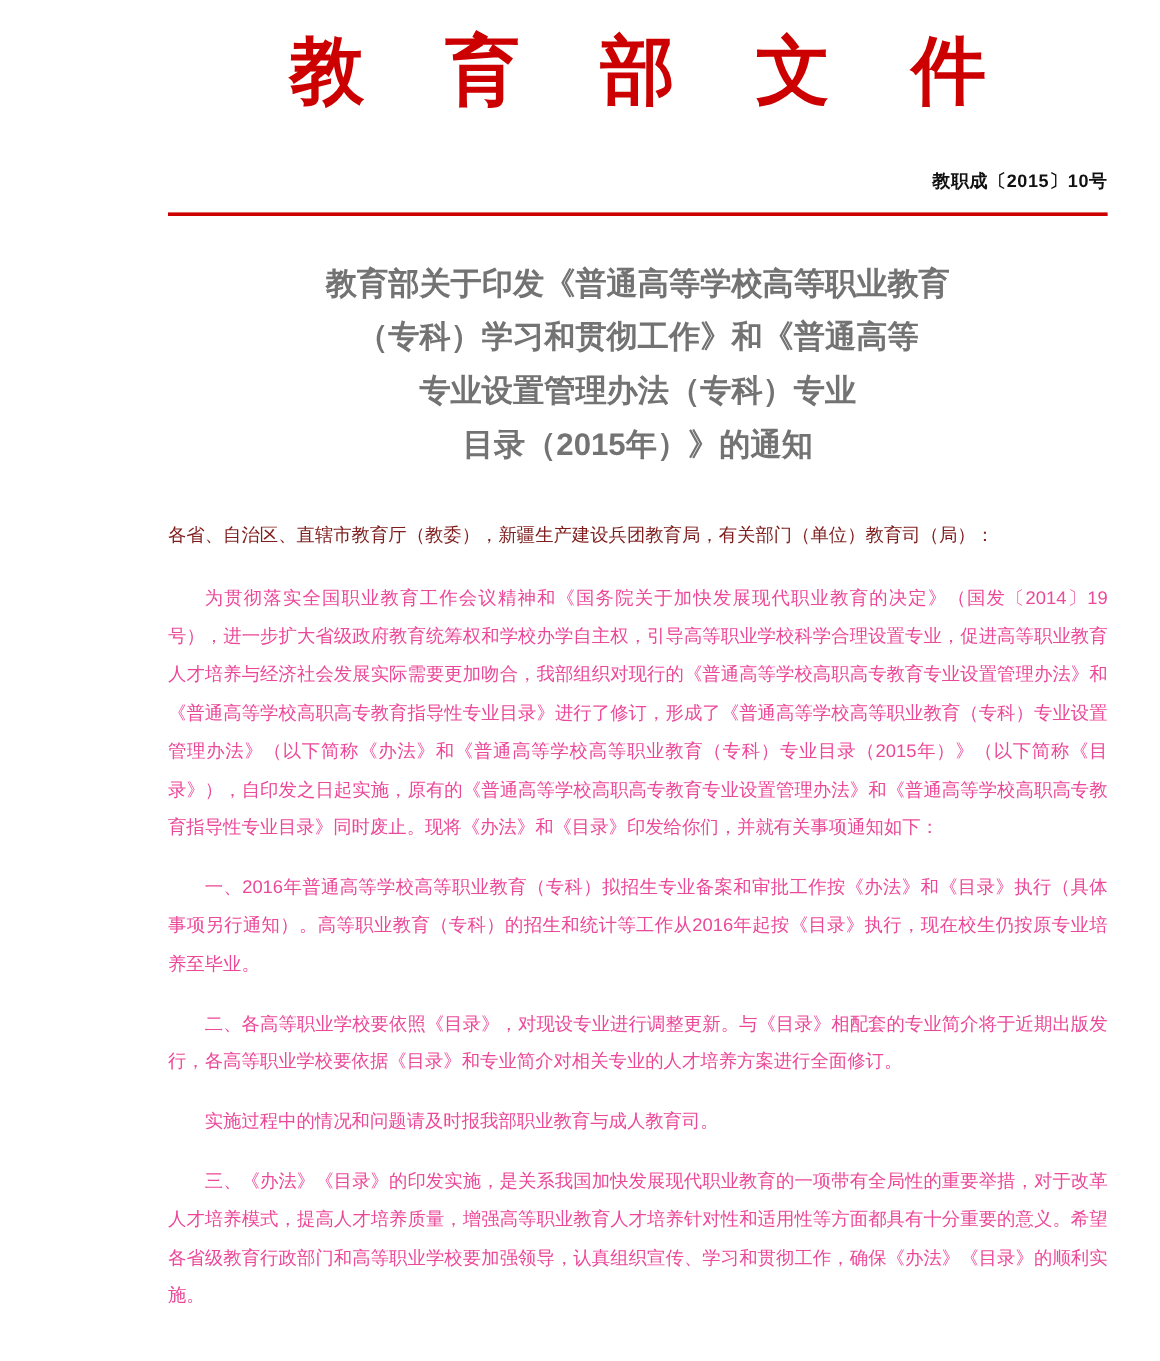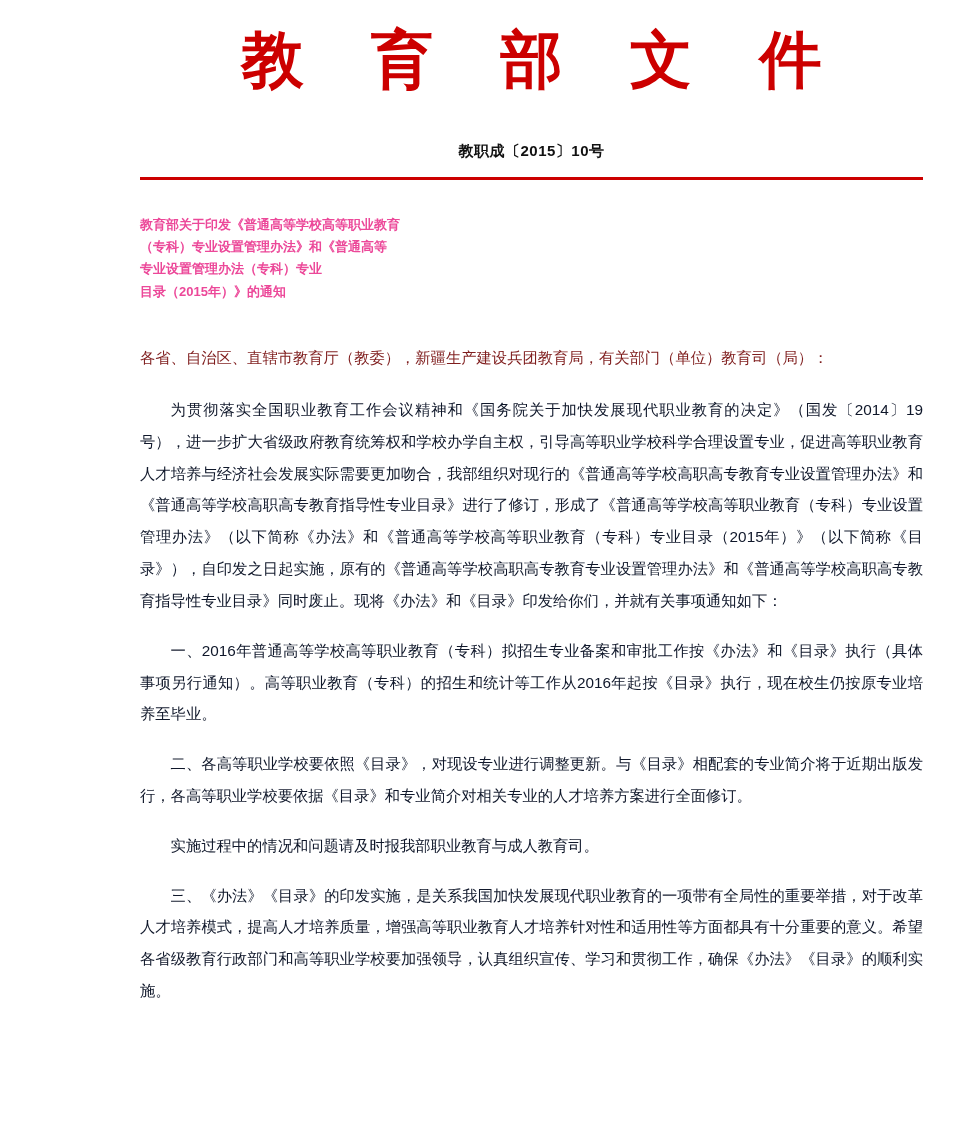--- a/index.html
+++ b/index.html
@@ -28,59 +28,59 @@
     font-family: "Liberation Serif", "DejaVu Serif", serif;
     font-weight: bold;
     font-size: 62px;
     letter-spacing: 26px;
     text-indent: 26px;
     padding-top: 22px;
     line-height: 1.25;
     white-space: nowrap;
   }
   .doc-number {
-    text-align: center;
+    text-align: right;
     font-family: "Liberation Sans", "DejaVu Sans", sans-serif;
     font-weight: bold;
     font-size: 15px;
     color: #111;
     margin-top: 42px;
     letter-spacing: 0.5px;
   }
   .red-rule {
     margin-top: 16px;
     height: 3px;
     background: #cc0000;
     width: 100%;
   }
   .title-block {
     margin-top: 34px;
-    text-align: left;
+    text-align: center;
     font-family: "Liberation Sans", "DejaVu Sans", sans-serif;
     font-weight: bold;
-    font-size: 13px;
+    font-size: 26px;
     line-height: 1.72;
-    color: #ec4899;
+    color: #737373;
   }
   .title-block .tline {
     display: block;
   }
   .addressee {
     margin-top: 40px;
     font-family: "Liberation Sans", "DejaVu Sans", sans-serif;
     font-size: 15.3px;
     line-height: 1.9;
     color: #7f1d1d;
   }
   .body-para {
     margin-top: 14px;
     font-family: "Liberation Sans", "DejaVu Sans", sans-serif;
     font-size: 15.3px;
     line-height: 2.08;
-    color: #0f172a;
+    color: #ec4899;
     text-align: justify;
     text-justify: inter-ideograph;
     text-indent: 2em;
   }
   .body-para.first {
     margin-top: 22px;
   }
   .body-para.tight {
     margin-top: 18px;
   }
@@ -91,21 +91,21 @@
 <div class="page">
 
   <div class="masthead">教 育 部 文 件</div>
 
   <div class="doc-number">教职成〔2015〕10号</div>
 
   <div class="red-rule"></div>
 
   <div class="title-block">
     <span class="tline">教育部关于印发《普通高等学校高等职业教育</span>
-    <span class="tline">（专科）专业设置管理办法》和《普通高等</span>
+    <span class="tline">（专科）学习和贯彻工作》和《普通高等</span>
     <span class="tline">专业设置管理办法（专科）专业</span>
     <span class="tline">目录（2015年）》的通知</span>
   </div>
 
   <div class="addressee">各省、自治区、直辖市教育厅（教委），新疆生产建设兵团教育局，有关部门（单位）教育司（局）：</div>
 
   <p class="body-para first">为贯彻落实全国职业教育工作会议精神和《国务院关于加快发展现代职业教育的决定》（国发〔2014〕19号），进一步扩大省级政府教育统筹权和学校办学自主权，引导高等职业学校科学合理设置专业，促进高等职业教育人才培养与经济社会发展实际需要更加吻合，我部组织对现行的《普通高等学校高职高专教育专业设置管理办法》和《普通高等学校高职高专教育指导性专业目录》进行了修订，形成了《普通高等学校高等职业教育（专科）专业设置管理办法》（以下简称《办法》和《普通高等学校高等职业教育（专科）专业目录（2015年）》（以下简称《目录》），自印发之日起实施，原有的《普通高等学校高职高专教育专业设置管理办法》和《普通高等学校高职高专教育指导性专业目录》同时废止。现将《办法》和《目录》印发给你们，并就有关事项通知如下：</p>
   <p class="body-para tight">一、2016年普通高等学校高等职业教育（专科）拟招生专业备案和审批工作按《办法》和《目录》执行（具体事项另行通知）。高等职业教育（专科）的招生和统计等工作从2016年起按《目录》执行，现在校生仍按原专业培养至毕业。</p>
   <p class="body-para tight">二、各高等职业学校要依照《目录》，对现设专业进行调整更新。与《目录》相配套的专业简介将于近期出版发行，各高等职业学校要依据《目录》和专业简介对相关专业的人才培养方案进行全面修订。</p>
   <p class="body-para tight">实施过程中的情况和问题请及时报我部职业教育与成人教育司。</p>

